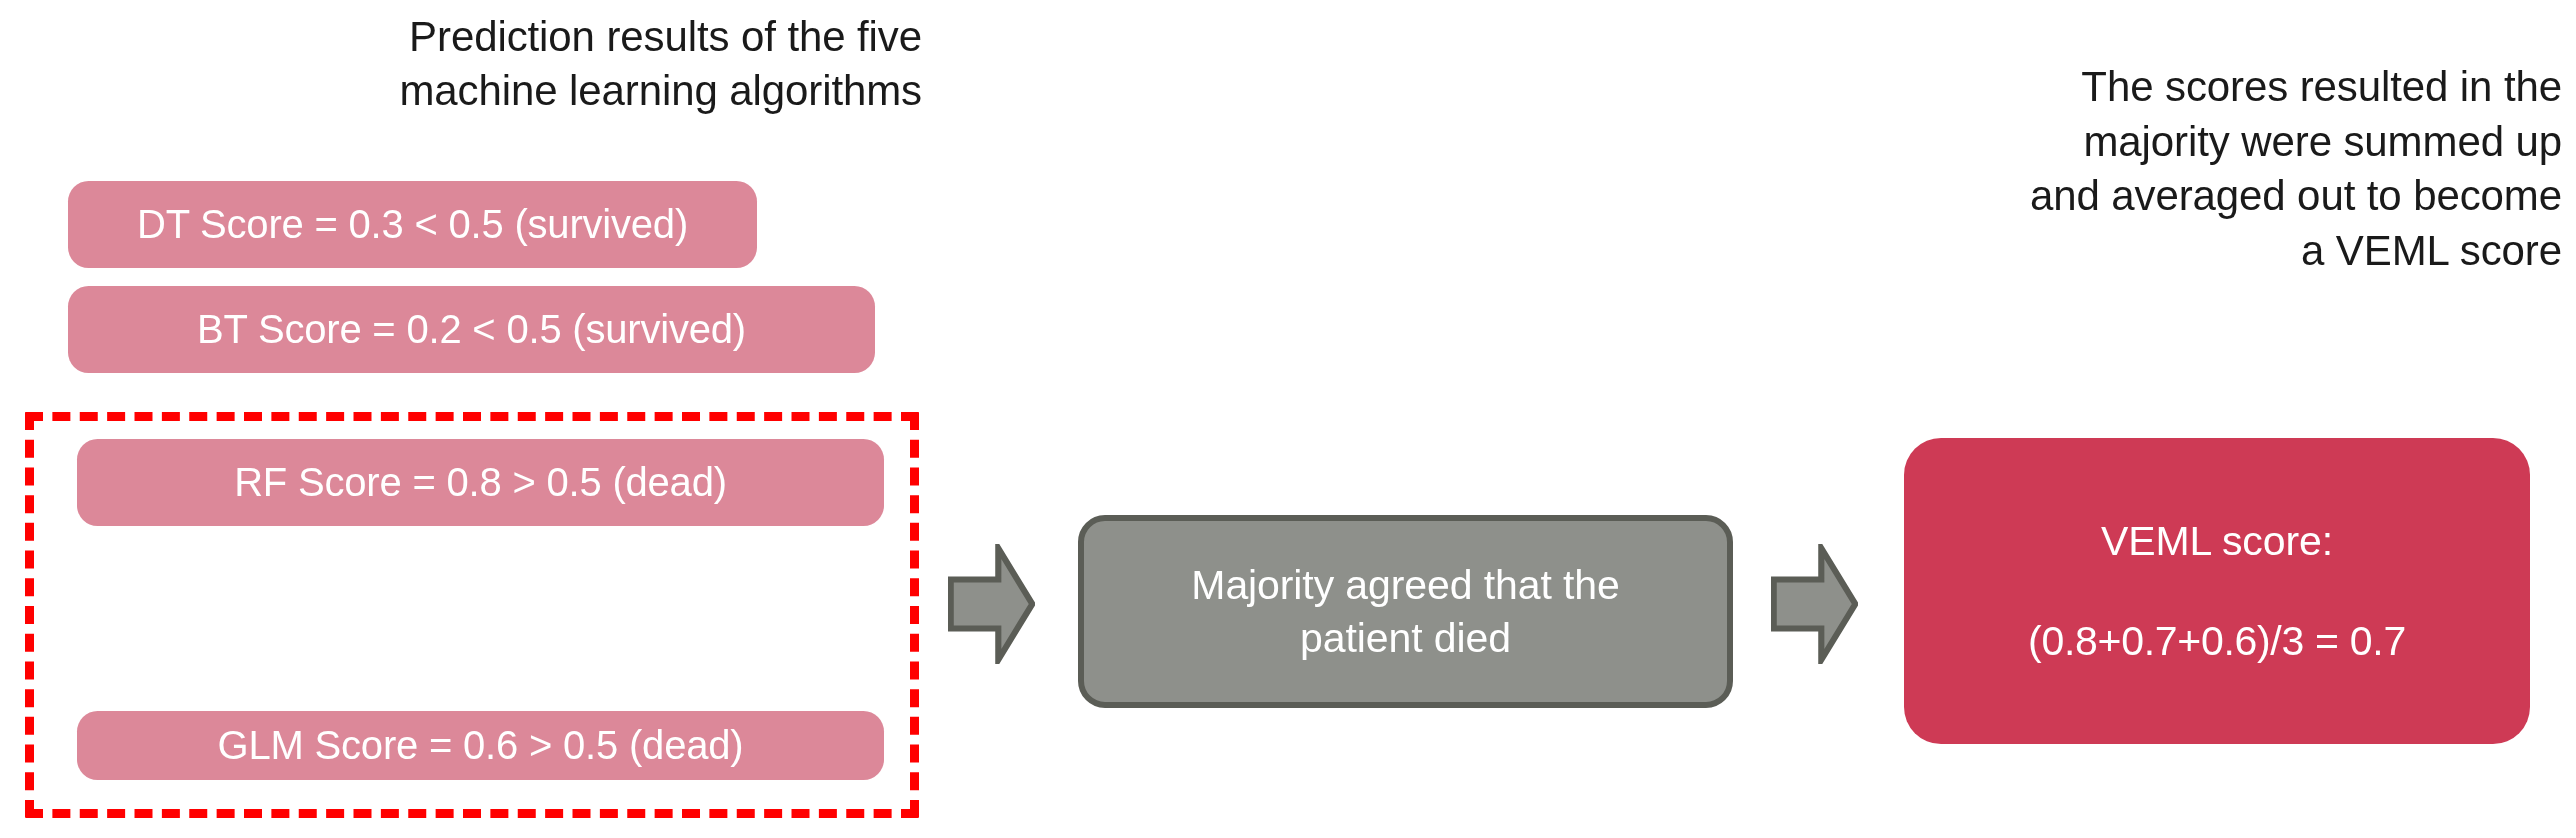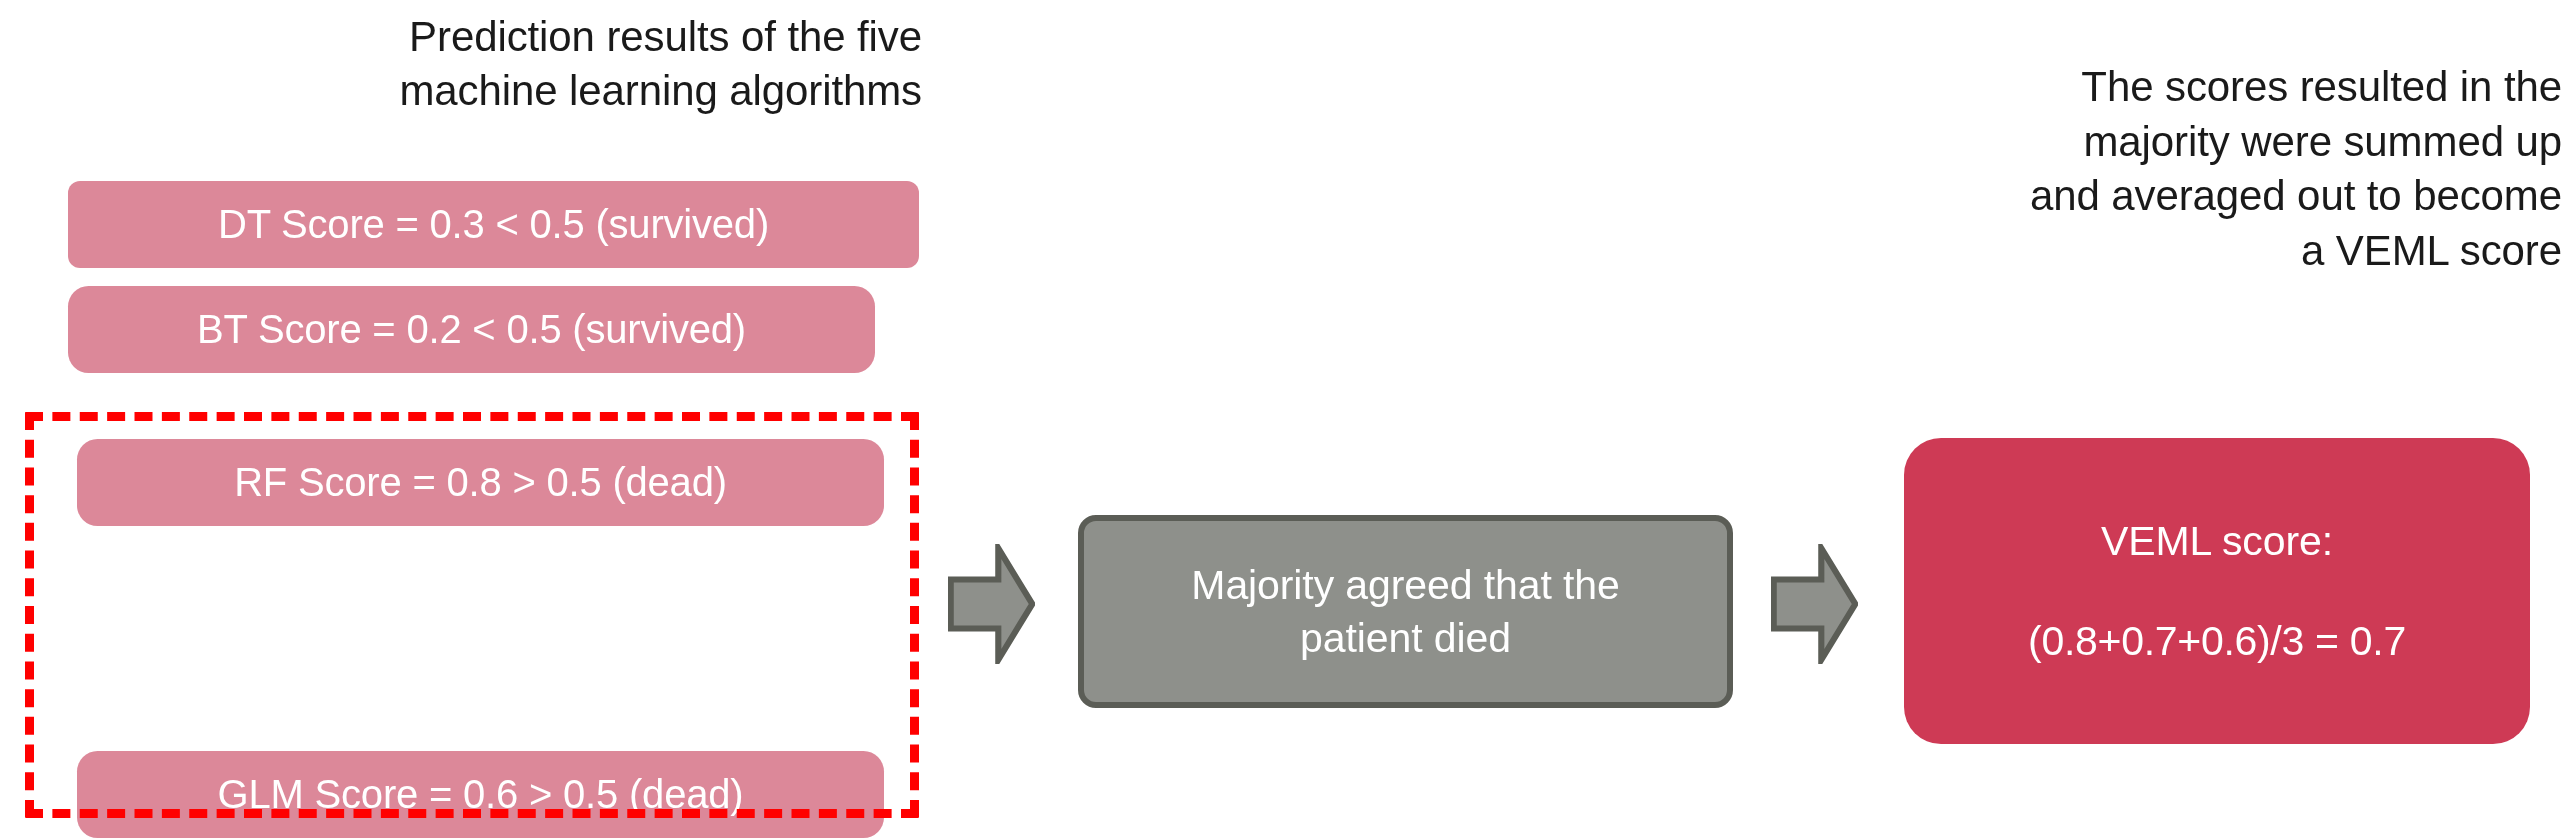--- a/index.html
+++ b/index.html
@@ -88,21 +88,21 @@
 
   
   #conclusion-box {
     position: absolute;
     left: 1078px;
     top: 515px;
     width: 655px;
     height: 193px;
     background: #8e908b;
     border: 6.1px solid #5b5d56;
-    border-radius: 18px;
+    border-radius: 27px;
     box-sizing: border-box;
     color: #ffffff;
     font-size: 41px;
     line-height: 1.28;
     display: flex;
     align-items: center;
     justify-content: center;
     text-align: center;
     white-space: pre-line;
     letter-spacing: -0.1px;
@@ -138,34 +138,34 @@
   }
 </style>
 </head>
 <body>
 
 <div class="canvas">
 
   <div class="heading" id="left-heading">Prediction results of the five
 machine learning algorithms</div>
 
-  <div class="score-box" id="score-box-dt" style="left:68px; top:181px; width:851px; height:87px;border-radius:12px;">
+  <div class="score-box" id="score-box-dt" style="left:68px; top:181px; width:689px; height:87px;">
     <span>DT Score = 0.3 &lt; 0.5 (survived)</span>
   </div>
 
   <div class="score-box" id="score-box-bt" style="left:68px; top:286px; width:807px; height:87px;">
     <span>BT Score = 0.2 &lt; 0.5 (survived)</span>
   </div>
 
   <div class="score-box" id="score-box-rf" style="left:77px; top:439px; width:807px; height:87px;">
     <span>RF Score = 0.8 &gt; 0.5 (dead)</span>
   </div>
 
 
-  <div class="score-box" id="score-box-glm" style="left:77px; top:751px; width:807px; height:87px;">
+  <div class="score-box" id="score-box-glm" style="left:77px; top:711px; width:807px; height:69px;">
     <span>GLM Score = 0.6 &gt; 0.5 (dead)</span>
   </div>
 
   <div id="majority-highlight-box"></div>
 
   <div class="block-arrow" style="left:948px; top:544px;">
     <svg viewBox="0 0 128 176" xmlns="http://www.w3.org/2000/svg">
       <polygon points="4,52 74,52 74,6 124,88 74,170 74,124 4,124" fill="#8e908b" stroke="#5b5d56" stroke-width="9" stroke-linejoin="miter"></polygon>
     </svg>
   </div>

